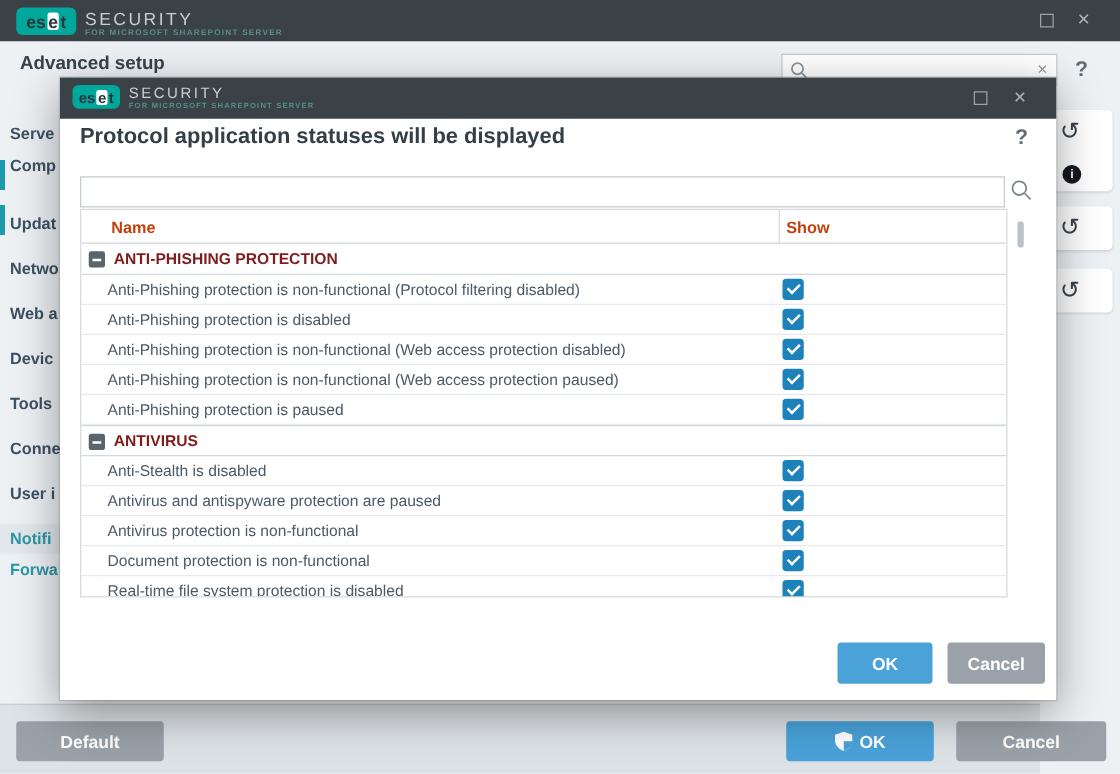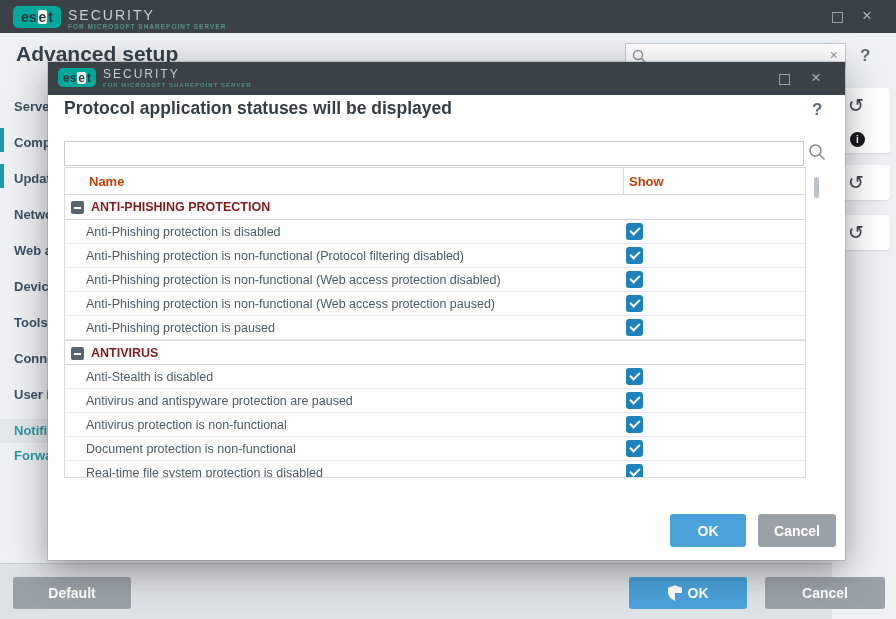--- a/index.html
+++ b/index.html
@@ -13,30 +13,30 @@
   .logo { position:absolute; background:#00a79b; border-radius:5px; color:#2e363d;
           font-weight:bold; display:flex; align-items:center; justify-content:center; gap:1px; }
   .logo .lg-seg { font-weight:800; letter-spacing:0; line-height:1; }
   .logo .boxed { background:#ffffff; border-radius:2px; padding:0 1px; }
   .brandname { position:absolute; color:#c9ced3; letter-spacing:2px; font-weight:400; }
   .brandsub  { position:absolute; color:#55908c; font-weight:bold; letter-spacing:1px; }
   .winbtn { position:absolute; color:#aeb4b9; font-size:15px; line-height:15px; text-align:center; cursor:default; }
   .sq { width:11px; height:11px; border:1px solid #9ba1a7; display:inline-block; }
 
   
-  .heading { position:absolute; left:16px; top:42px; font-size:21px; font-weight:600; color:#36424b; }
+  .heading { position:absolute; left:16px; top:42px; font-size:15px; font-weight:600; color:#36424b; }
 
   .gsearch { position:absolute; left:625px; top:43px; width:221px; height:26px; background:#fff;
              border:1px solid #c3c9cf; }
   .gsearch .mag { position:absolute; left:6px; top:5px; }
   .gsearch .clear { position:absolute; right:7px; top:3px; color:#8d959c; font-size:14px; }
   .ghelp { position:absolute; left:860px; top:46px; color:#5f6a73; font-size:17px; font-weight:600; }
 
   .sidebar { position:absolute; left:0; top:80px; width:48px; height:420px; }
-  .sidebar-item { position:absolute; left:0; width:60px; height:24px; padding-left:14px;
+  .sidebar-item { position:absolute; left:0; width:60px; height:24px; padding-left:8px;
                   font-size:13px; font-weight:600; color:#3c5164; line-height:24px;
                   white-space:nowrap; overflow:hidden; cursor:pointer; }
   .sidebar-item.selected { background:#e3e8ec; color:#2b97a9; }
   .sidebar-item.teal { color:#2b97a9; }
   .accent-bar { position:absolute; left:0; width:4px; height:24px; background:#1e9baa; }
 
   .card { position:absolute; left:800px; width:90px; background:#ffffff; border-radius:4px;
           box-shadow:0 1px 2px rgba(0,0,0,.10); }
   .revert-icon { position:absolute; left:48px; font-size:19px; color:#39434c; line-height:19px; cursor:pointer; }
   .info-icon { position:absolute; left:50px; width:15px; height:15px; border-radius:50%;
@@ -117,21 +117,21 @@
         <circle cx="6" cy="6" r="4.5" fill="none" stroke="#8a939b" stroke-width="1.4"></circle>
         <line x1="9.5" y1="9.5" x2="13.5" y2="13.5" stroke="#8a939b" stroke-width="1.4"></line>
       </svg>
     </span>
     <span class="clear">×</span>
   </div>
   <span class="ghelp">?</span>
 
   <div class="sidebar" style="top:0; height:619px;" id="sidebar">
       <div class="sidebar-item" style="top: 95px;">Serve</div>
-      <div class="sidebar-item" style="top: 131px;">Comp</div>
+      <div class="sidebar-item" style="top: 121px;">Comp</div>
       <span class="accent-bar" style="top: 128px;"></span>
       <div class="sidebar-item" style="top: 167px;">Updat</div>
       <span class="accent-bar" style="top: 164px;"></span>
       <div class="sidebar-item" style="top: 203px;">Netwo</div>
       <div class="sidebar-item" style="top: 239px;">Web a</div>
       <div class="sidebar-item" style="top: 275px;">Devic</div>
       <div class="sidebar-item" style="top: 311px;">Tools</div>
       <div class="sidebar-item" style="top: 347px;">Conne</div>
       <div class="sidebar-item" style="top: 383px;">User i</div>
       <div class="sidebar-item selected teal" style="top: 419px;">Notifi</div>
@@ -192,25 +192,25 @@
         <span class="col-name">Name</span>
         <span class="vsep"></span>
         <span class="col-show">Show</span>
       </div>
       <div id="table-body">
           <div class="t-group">
             <span class="collapse-box"></span>
             <span class="g-label">ANTI-PHISHING PROTECTION</span>
           </div>
           <div class="t-row">
+            <span class="r-label">Anti-Phishing protection is non-functional (Protocol filtering disabled)</span>
+            <span class="checkbox"></span>
+          </div>
+          <div class="t-row">
             <span class="r-label">Anti-Phishing protection is disabled</span>
-            <span class="checkbox"></span>
-          </div>
-          <div class="t-row">
-            <span class="r-label">Anti-Phishing protection is non-functional (Protocol filtering disabled)</span>
             <span class="checkbox"></span>
           </div>
           <div class="t-row">
             <span class="r-label">Anti-Phishing protection is non-functional (Web access protection disabled)</span>
             <span class="checkbox"></span>
           </div>
           <div class="t-row">
             <span class="r-label">Anti-Phishing protection is non-functional (Web access protection paused)</span>
             <span class="checkbox"></span>
           </div>

